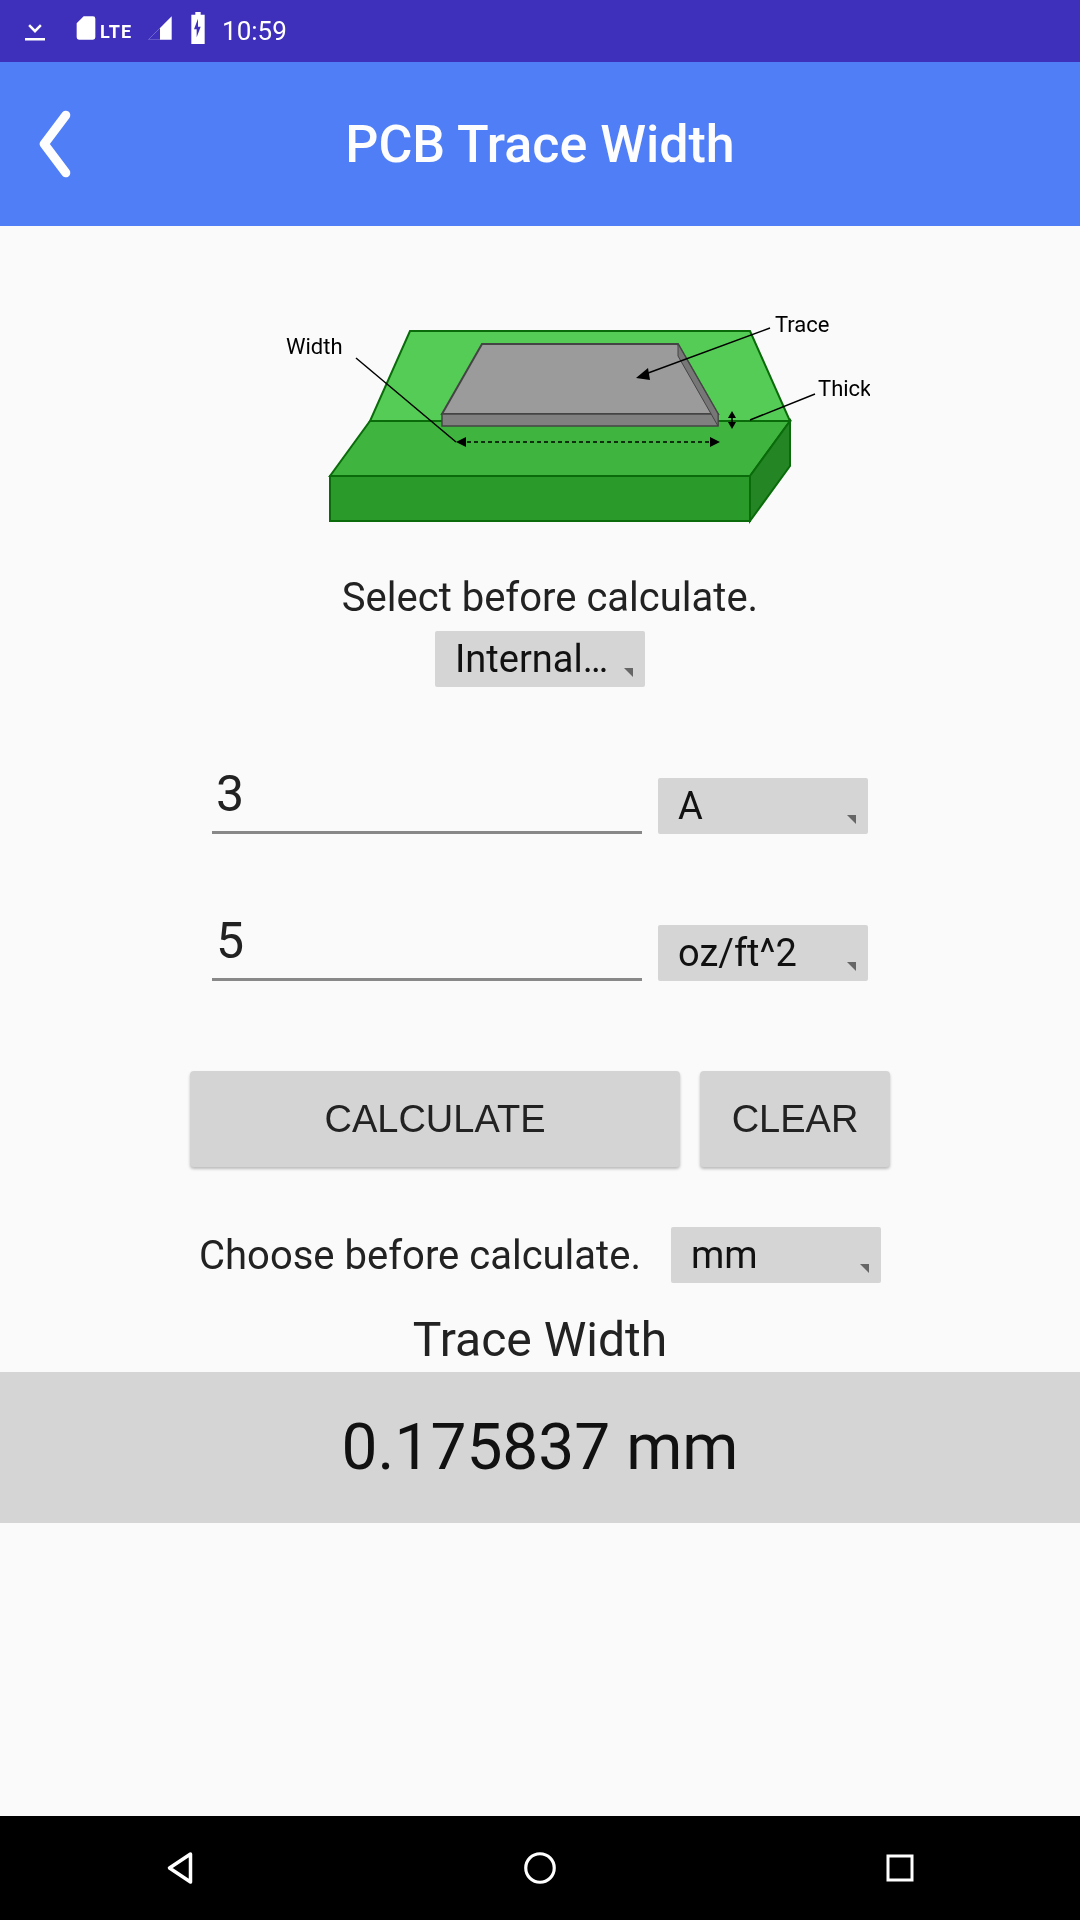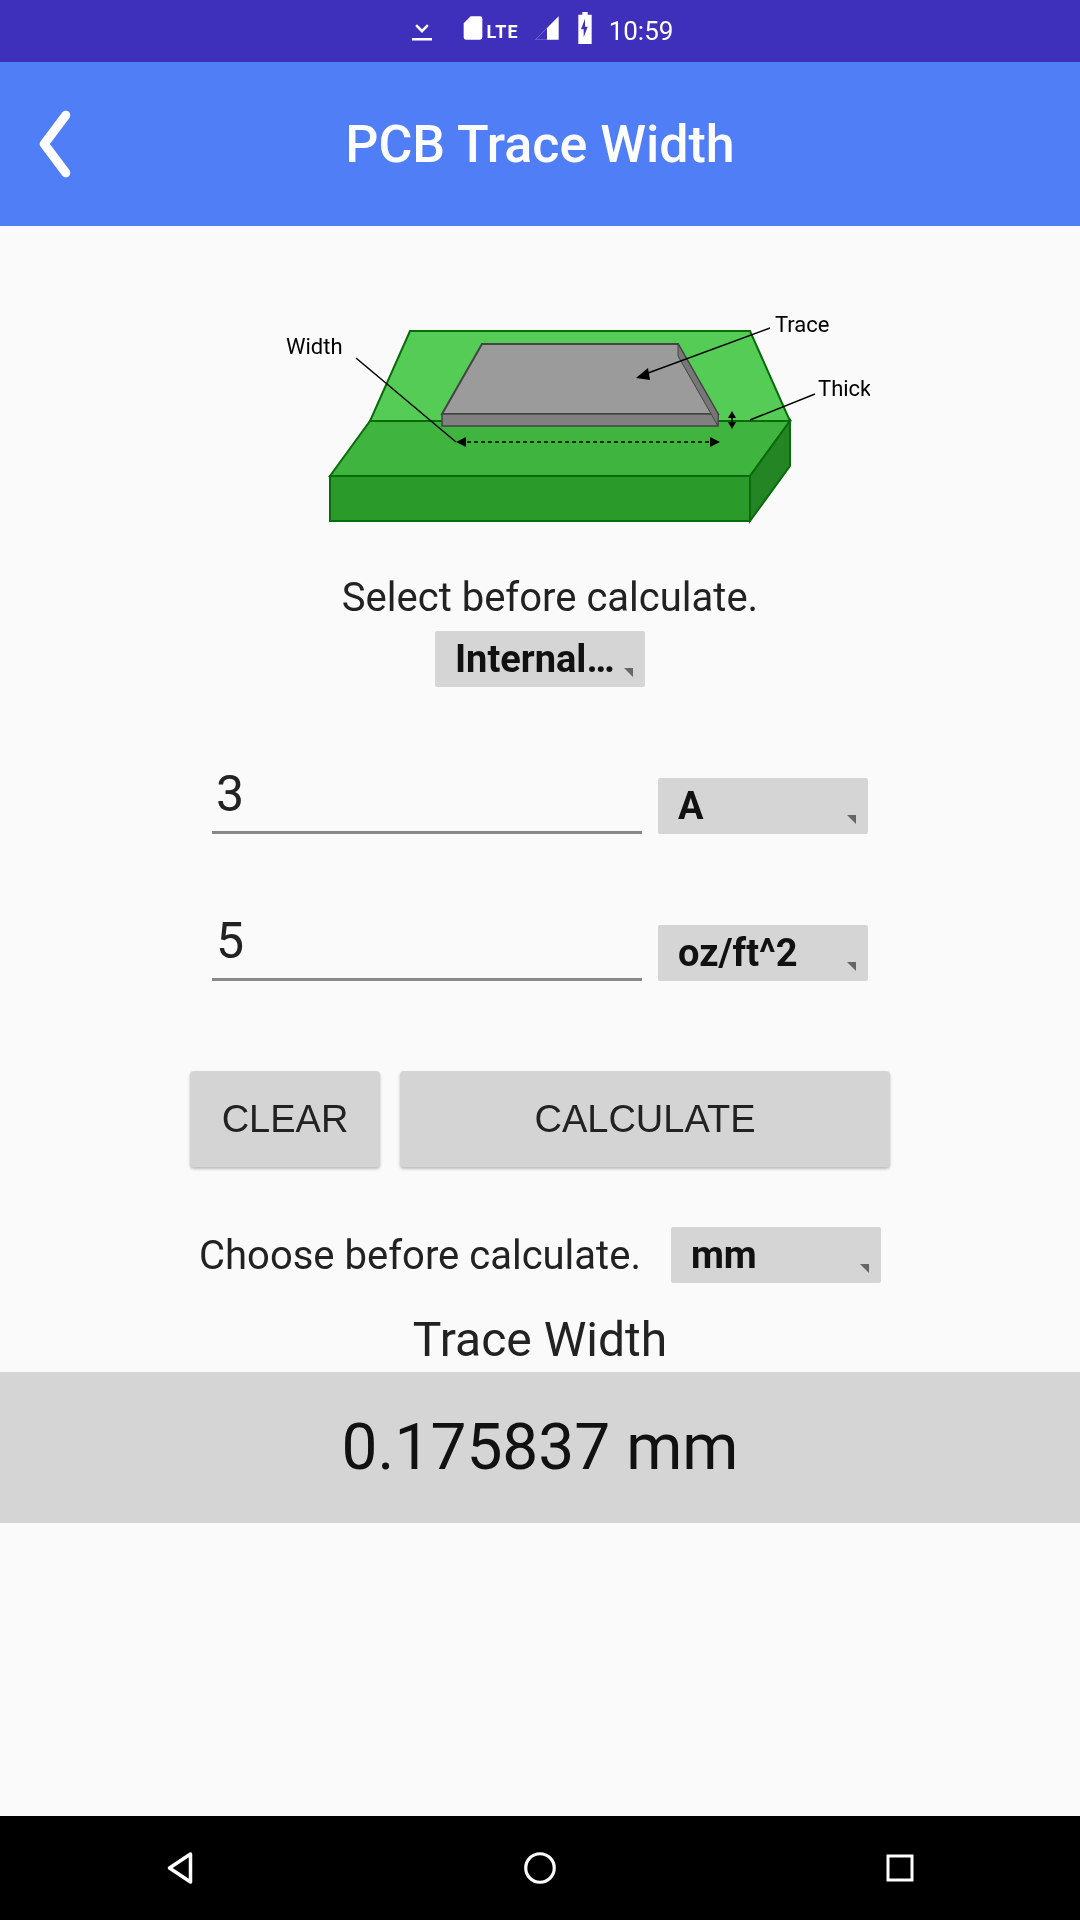--- a/index.html
+++ b/index.html
@@ -4,21 +4,21 @@
 <style>
 * { box-sizing: border-box; margin: 0; padding: 0; }
 html, body { width: 1080px; height: 1920px; font-family: Roboto, Arial, sans-serif; background: #fafafa; overflow: hidden; }
 
 .status-bar {
   height: 62px;
   background: #3f30bb;
   color: #fff;
   display: flex;
   align-items: center;
-  justify-content: center;
+  justify-content: flex-start;
   padding: 16px 20px;
   font-size: 30px;
 }
 .status-left { display: flex; gap: 22px; }
 .status-right { display: flex; gap: 14px; align-items: center; }
 .status-right .lte { font-size: 18px; font-weight: bold; letter-spacing: 1px; }
 
 .app-header {
   height: 164px;
   background: #4f7ef7;
@@ -68,21 +68,20 @@
 .spinner {
   background: #d5d5d5;
   border-radius: 2px;
   height: 56px;
   display: flex;
   align-items: center;
   padding: 0 20px;
   position: relative;
   font-size: 38px;
   color: #111;
-  font-weight: bold;
 }
 .spinner::after {
   content: "";
   position: absolute;
   right: 12px;
   bottom: 10px;
   width: 0; height: 0;
   border-left: 9px solid transparent;
   border-top: 9px solid #666;
 }
@@ -271,25 +270,25 @@
     <div class="text-input-wrap">
       <input class="text-input" value="5" style="">
     </div>
     <div class="spinner spinner-unit">
       <span>oz/ft^2</span>
     </div>
   </div>
 
 
   <div class="btn-row">
+    <button class="mat-btn btn-calc">
+      <span>CALCULATE</span>
+    </button>
     <button class="mat-btn btn-clear">
       <span>CLEAR</span>
-    </button>
-    <button class="mat-btn btn-calc">
-      <span>CALCULATE</span>
     </button>
   </div>
 
   <div class="choose-row">
     <span>Choose before calculate.</span>
     <div class="spinner spinner-result-unit">
       <span>mm</span>
     </div>
   </div>
 

